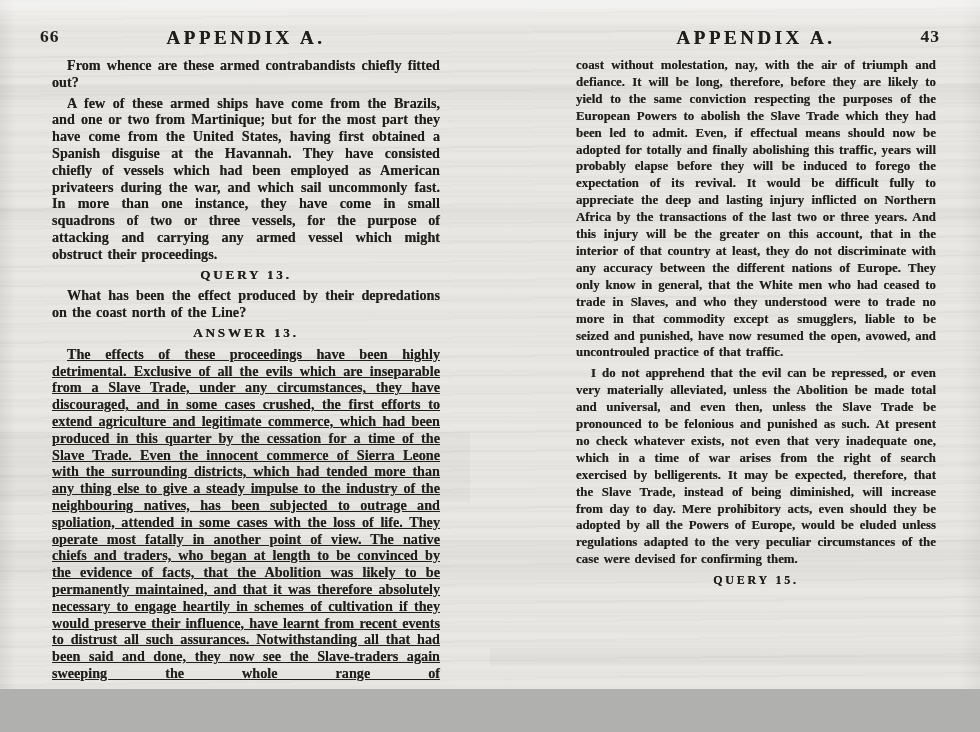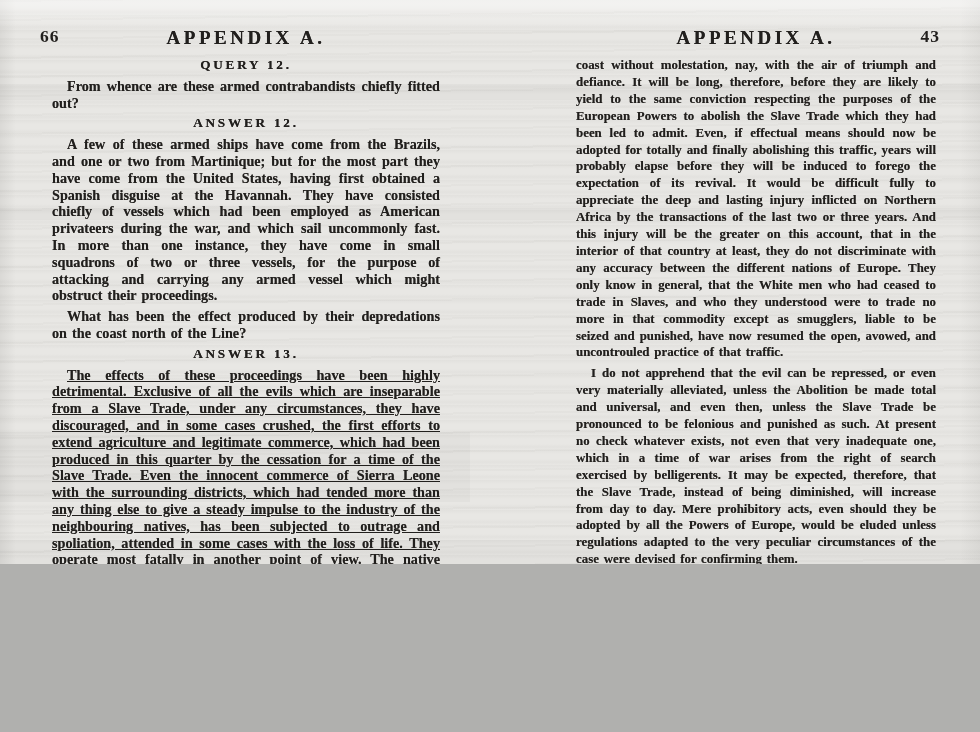--- a/index.html
+++ b/index.html
@@ -1,21 +1,21 @@
 <!DOCTYPE html>
 <html><head>
 <meta charset="utf-8">
 <style>
   html, body { margin: 0; padding: 0; }
   body { background: #b0b0ae; }
 
   .scan {
     position: relative;
     width: 980px;
-    height: 564px;
+    height: 689px;
     overflow: hidden;
     background-color: #e8e7e4;
     background-image:
       linear-gradient(180deg, rgba(255,255,255,0.55) 0px, rgba(255,255,255,0.25) 16px, rgba(255,255,255,0) 30px),
       repeating-linear-gradient(180deg, rgba(112,110,104,0.05) 0px, rgba(112,110,104,0) 4px, rgba(112,110,104,0) 9px, rgba(112,110,104,0.045) 12px, rgba(112,110,104,0) 15px),
       repeating-linear-gradient(179.3deg, rgba(128,126,118,0.045) 0px, rgba(128,126,118,0.045) 2px, rgba(0,0,0,0) 2px, rgba(0,0,0,0) 19px),
       linear-gradient(90deg, rgba(92,92,88,0.10) 0px, rgba(92,92,88,0) 16px, rgba(92,92,88,0) 960px, rgba(92,92,88,0.07) 980px);
     font-family: "Liberation Serif", "DejaVu Serif", serif;
     color: #211f1d;
   }
@@ -82,30 +82,29 @@
   <div class="band" style="top: 540px; height: 40px;"></div>
   <div class="band" style="top: 648px; height: 18px; left: 490px; width: 490px;"></div>
 
   <div class="page page--left">
     <div class="pagehead">
       <span class="num num--left">66</span>
       <span class="running-head">APPENDIX A.</span>
     </div>
 
     <div class="section">
-      <div class="qa-head">QUERY 12.</div>
       <p class="para">From whence are these armed contrabandists chiefly fitted out?</p>
     </div>
 
     <div class="section">
-      <div class="qa-head">ANSWER 12.</div>
       <p class="para">A few of these armed ships have come from the Brazils, and one or two from Martinique; but for the most part they have come from the United States, having first obtained a Spanish disguise at the Havannah. They have consisted chiefly of vessels which had been employed as American privateers during the war, and which sail uncommonly fast. In more than one instance, they have come in small squadrons of two or three vessels, for the purpose of attacking and carrying any armed vessel which might obstruct their proceedings.</p>
     </div>
 
     <div class="section">
+      <div class="qa-head">QUERY 13.</div>
       <p class="para">What has been the effect produced by their depredations on the coast north of the Line?</p>
     </div>
 
     <div class="section">
       <div class="qa-head">ANSWER 13.</div>
       <p class="para para--runon">The effects of these proceedings have been highly detrimental. Exclusive of all the evils which are inseparable from a Slave Trade, under any circumstances, they have discouraged, and in some cases crushed, the first efforts to extend agriculture and legitimate commerce, which had been produced in this quarter by the cessation for a time of the Slave Trade. Even the innocent commerce of Sierra Leone with the surrounding districts, which had tended more than any thing else to give a steady impulse to the industry of the neighbouring natives, has been subjected to outrage and spoliation, attended in some cases with the loss of life. They operate most fatally in another point of view. The native chiefs and traders, who began at length to be convinced by the evidence of facts, that the Abolition was likely to be permanently maintained, and that it was therefore absolutely necessary to engage heartily in schemes of cultivation if they would preserve their influence, have learnt from recent events to distrust all such assurances. Notwithstanding all that had been said and done, they now see the Slave-traders again sweeping the whole range of</p>
     </div>
   </div>
 
   <div class="page page--right">

